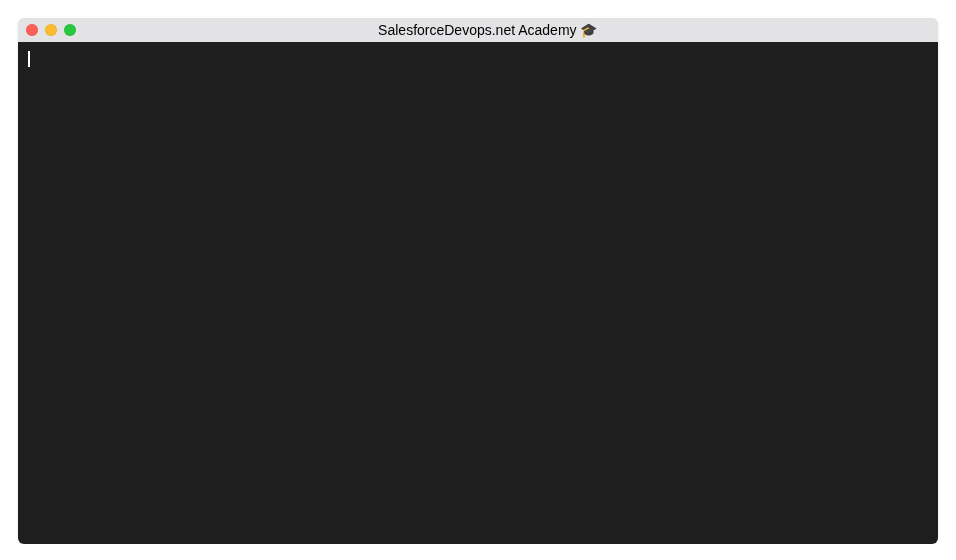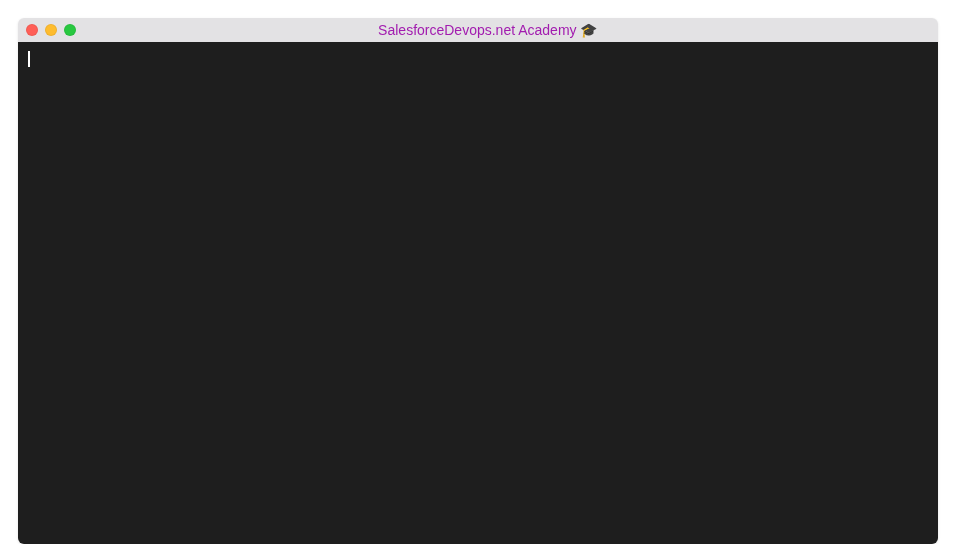--- a/index.html
+++ b/index.html
@@ -61,21 +61,21 @@
 
     .traffic-light.zoom {
       background: #28c840;
       border: 0.5px solid rgba(0,0,0,0.06);
     }
 
     .window-title {
       width: 100%;
       text-align: center;
       font-size: 14px;
-      color: #a21caf;
+      color: #000000;
       font-weight: 400;
       white-space: nowrap;
       padding-left: 20px;
     }
 
     .terminal-body {
       background: #1e1e1e;
       height: 502px;
       padding: 9px 10px;
       position: relative;

